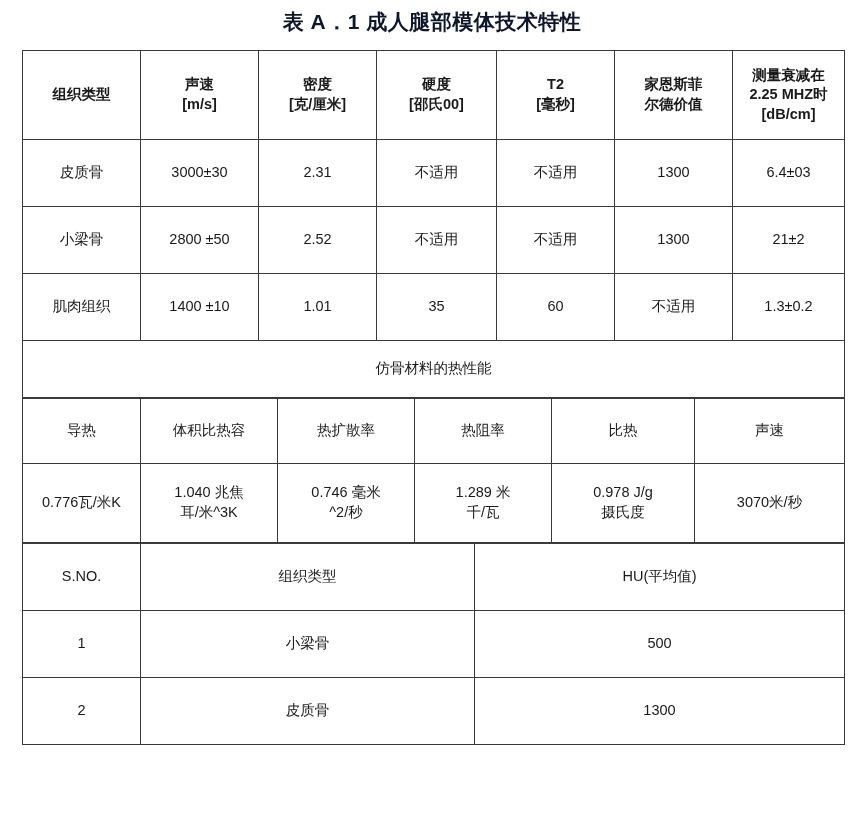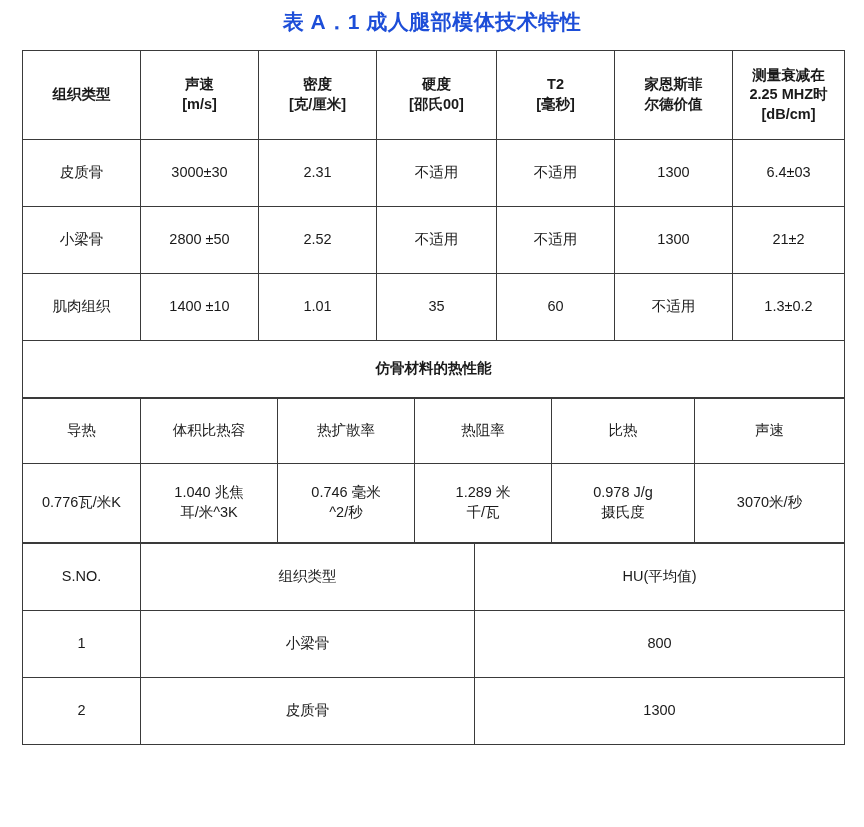--- a/index.html
+++ b/index.html
@@ -19,21 +19,21 @@
     height: 827px;
     position: relative;
     box-sizing: border-box;
   }
   .title {
     text-align: center;
     font-size: 21px;
     font-weight: bold;
     letter-spacing: 0.5px;
     margin: 8px 0 14px 0;
-    color: #1d4ed8;
+    color: #0f172a;
   }
   table.main {
     border-collapse: collapse;
     width: 822px;
     margin-left: 22px;
     table-layout: fixed;
   }
   table.main td, table.main th {
     border: 1px solid #3a3a3a;
     text-align: center;
@@ -47,21 +47,21 @@
     font-weight: bold;
     height: 76px;
   }
   .hdr .l1 { display: block; }
   .hdr .l2 { display: block; }
   .datarow td {
     height: 54px;
   }
   .section-label td {
     text-align: left;
-    font-weight: bold;
+    font-weight: normal;
     padding-left: 14px;
     height: 44px;
     font-size: 14.5px;
   }
   .section-label-plain td {
     text-align: left;
     font-weight: normal;
     padding-left: 14px;
     height: 44px;
     font-size: 14.5px;
@@ -225,21 +225,21 @@
     </colgroup>
     <tbody>
       <tr class="hu-hdr">
         <td>S.NO.</td>
         <td>组织类型</td>
         <td>HU(平均值)</td>
       </tr>
       <tr class="hu-row">
         <td>1</td>
         <td>小梁骨</td>
-        <td>800</td>
+        <td>500</td>
       </tr>
       <tr class="hu-row">
         <td>2</td>
         <td>皮质骨</td>
         <td>1300</td>
       </tr>
     </tbody>
   </table>
 
 </div>

